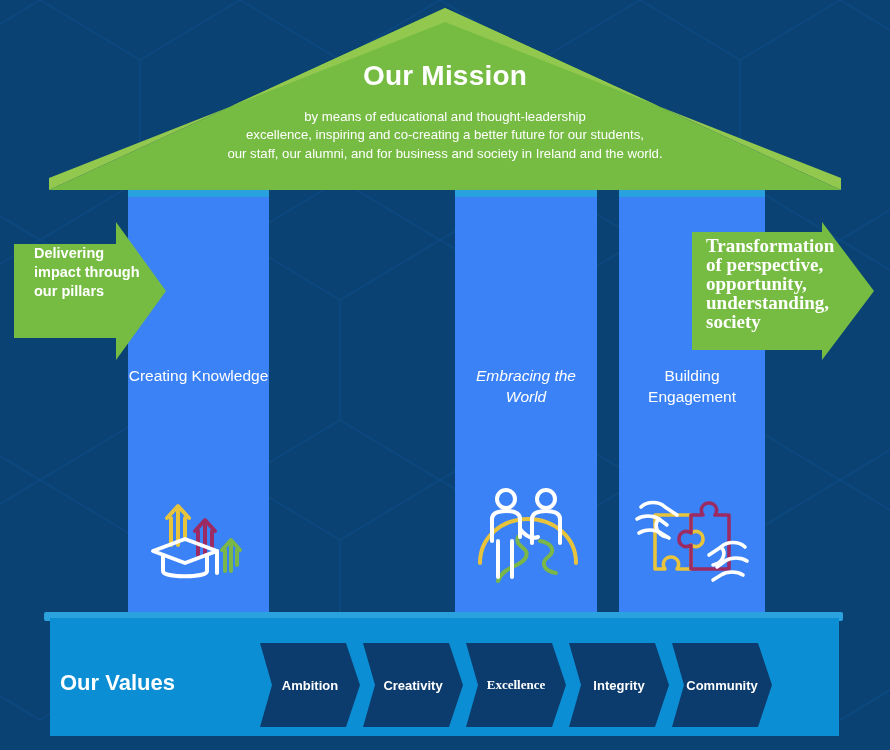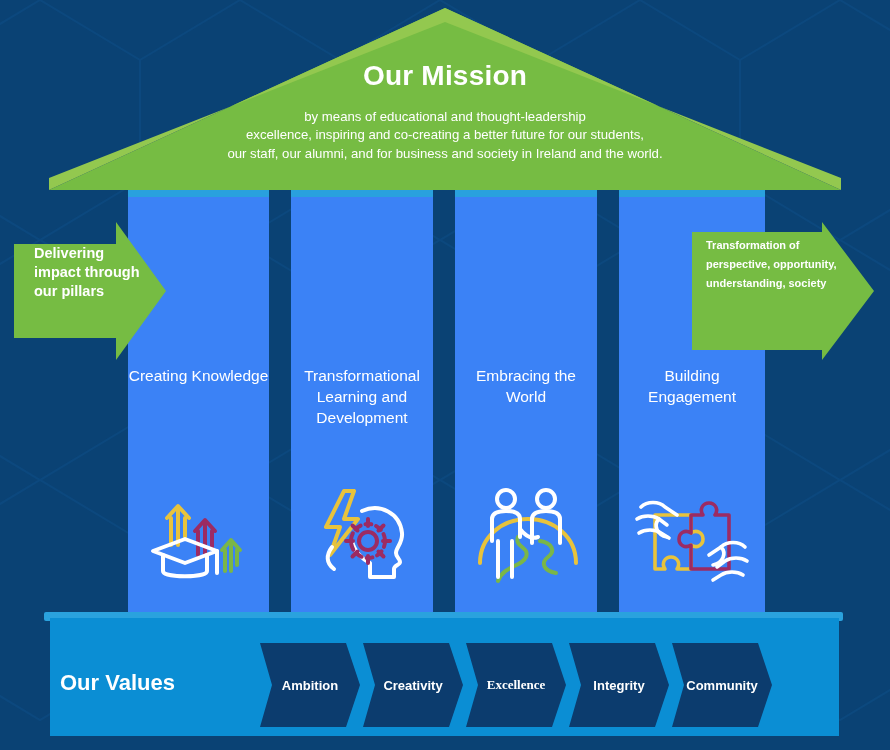--- a/index.html
+++ b/index.html
@@ -46,21 +46,21 @@
 
   
   #arrow-left{position:absolute;left:14px;top:222px;width:152px;height:138px;}
   #arrow-left .txt{
     position:absolute;left:20px;top:22px;width:108px;
     color:#ffffff;font-size:14.5px;line-height:19px;font-weight:bold;
   }
   #arrow-right{position:absolute;left:692px;top:222px;width:182px;height:138px;}
   #arrow-right .txt{
     position:absolute;left:14px;top:14px;width:132px;
-    color:#ffffff;font-size:11px;line-height:19px;font-weight:bold;
+    color:#ffffff;font-size:19px;line-height:19px;font-weight:bold;font-family:Liberation Serif, serif;
   }
 
   
   #base{
     position:absolute;left:50px;top:618px;width:789px;height:118px;
     background:#0b8ed4;
   }
   #base-cap{
     position:absolute;left:44px;top:612px;width:799px;height:9px;
     background:#2aa2de;border-radius:2px;
@@ -129,42 +129,22 @@
           <path d="M60 70 L60 36 M50 46 L60 35 L70 46 M53 46 L53 70 M67 46 L67 62" stroke="#9c2b63"></path>
           <path d="M86 86 L86 56 M77 65 L86 55 L95 65 M80 65 L80 86 M92 65 L92 80" stroke="#7ab648"></path>
           <path d="M8 66 L40 54 L72 66 L40 78 Z" stroke="#ffffff"></path>
           <path d="M18 70 L18 86 C18 93 62 93 62 86 L62 70" stroke="#ffffff"></path>
           <path d="M72 66 L72 88" stroke="#ffffff"></path>
         </g>
       </svg>
     </div>
   </div>
 
-  <div class="pillar" style="left:291px;width:142px;">
-    <div class="cap"></div>
-    <div class="pillar-label">Transformational Learning and Development</div>
-    <div class="pillar-icon">
-      <svg width="112" height="100" viewBox="0 0 112 100">
-        <g fill="none" stroke-width="4" stroke-linejoin="round" stroke-linecap="round">
-          <path d="M38 6 L20 42 L34 42 L24 70 L52 34 L38 34 L48 6 Z" stroke="#e8c33c"></path>
-          <path d="M56 26 C74 18 94 28 96 48 C97 58 90 62 90 68 C90 72 94 74 94 77 C94 80 88 80 88 84 L88 92 L64 92 L64 78 C56 74 48 66 46 56" stroke="#ffffff"></path>
-          <path d="M26 62 C20 70 20 78 28 84" stroke="#ffffff"></path>
-          <g stroke="#9c2b63">
-            <circle cx="62" cy="56" r="9"></circle>
-            <path d="M62 34 L62 41 M62 71 L62 78 M40 56 L47 56 M77 56 L84 56
-                     M46.5 40.5 L51.5 45.5 M72.5 66.5 L77.5 71.5
-                     M77.5 40.5 L72.5 45.5 M51.5 66.5 L46.5 71.5"></path>
-            <circle cx="62" cy="56" r="17" stroke-dasharray="6 5"></circle>
-          </g>
-        </g>
-      </svg>
-    </div>
-  </div>
-
-  <div class="pillar" style="left:455px;width:142px;">
+
+  <div class="pillar" style="left:455px;width:142px;font-style:italic;">
     <div class="cap"></div>
     <div class="pillar-label">Embracing the World</div>
     <div class="pillar-icon">
       <svg width="112" height="102" viewBox="0 0 112 102">
         <g fill="none" stroke-width="4" stroke-linejoin="round" stroke-linecap="round">
           <g stroke="#e8c33c">
             <path d="M10 78 C10 52 32 34 58 34 C84 34 106 52 106 78"></path>
           </g>
           <g stroke="#7ab648">
             <path d="M28 96 C34 80 52 82 56 72 C60 62 44 62 48 52"></path>

